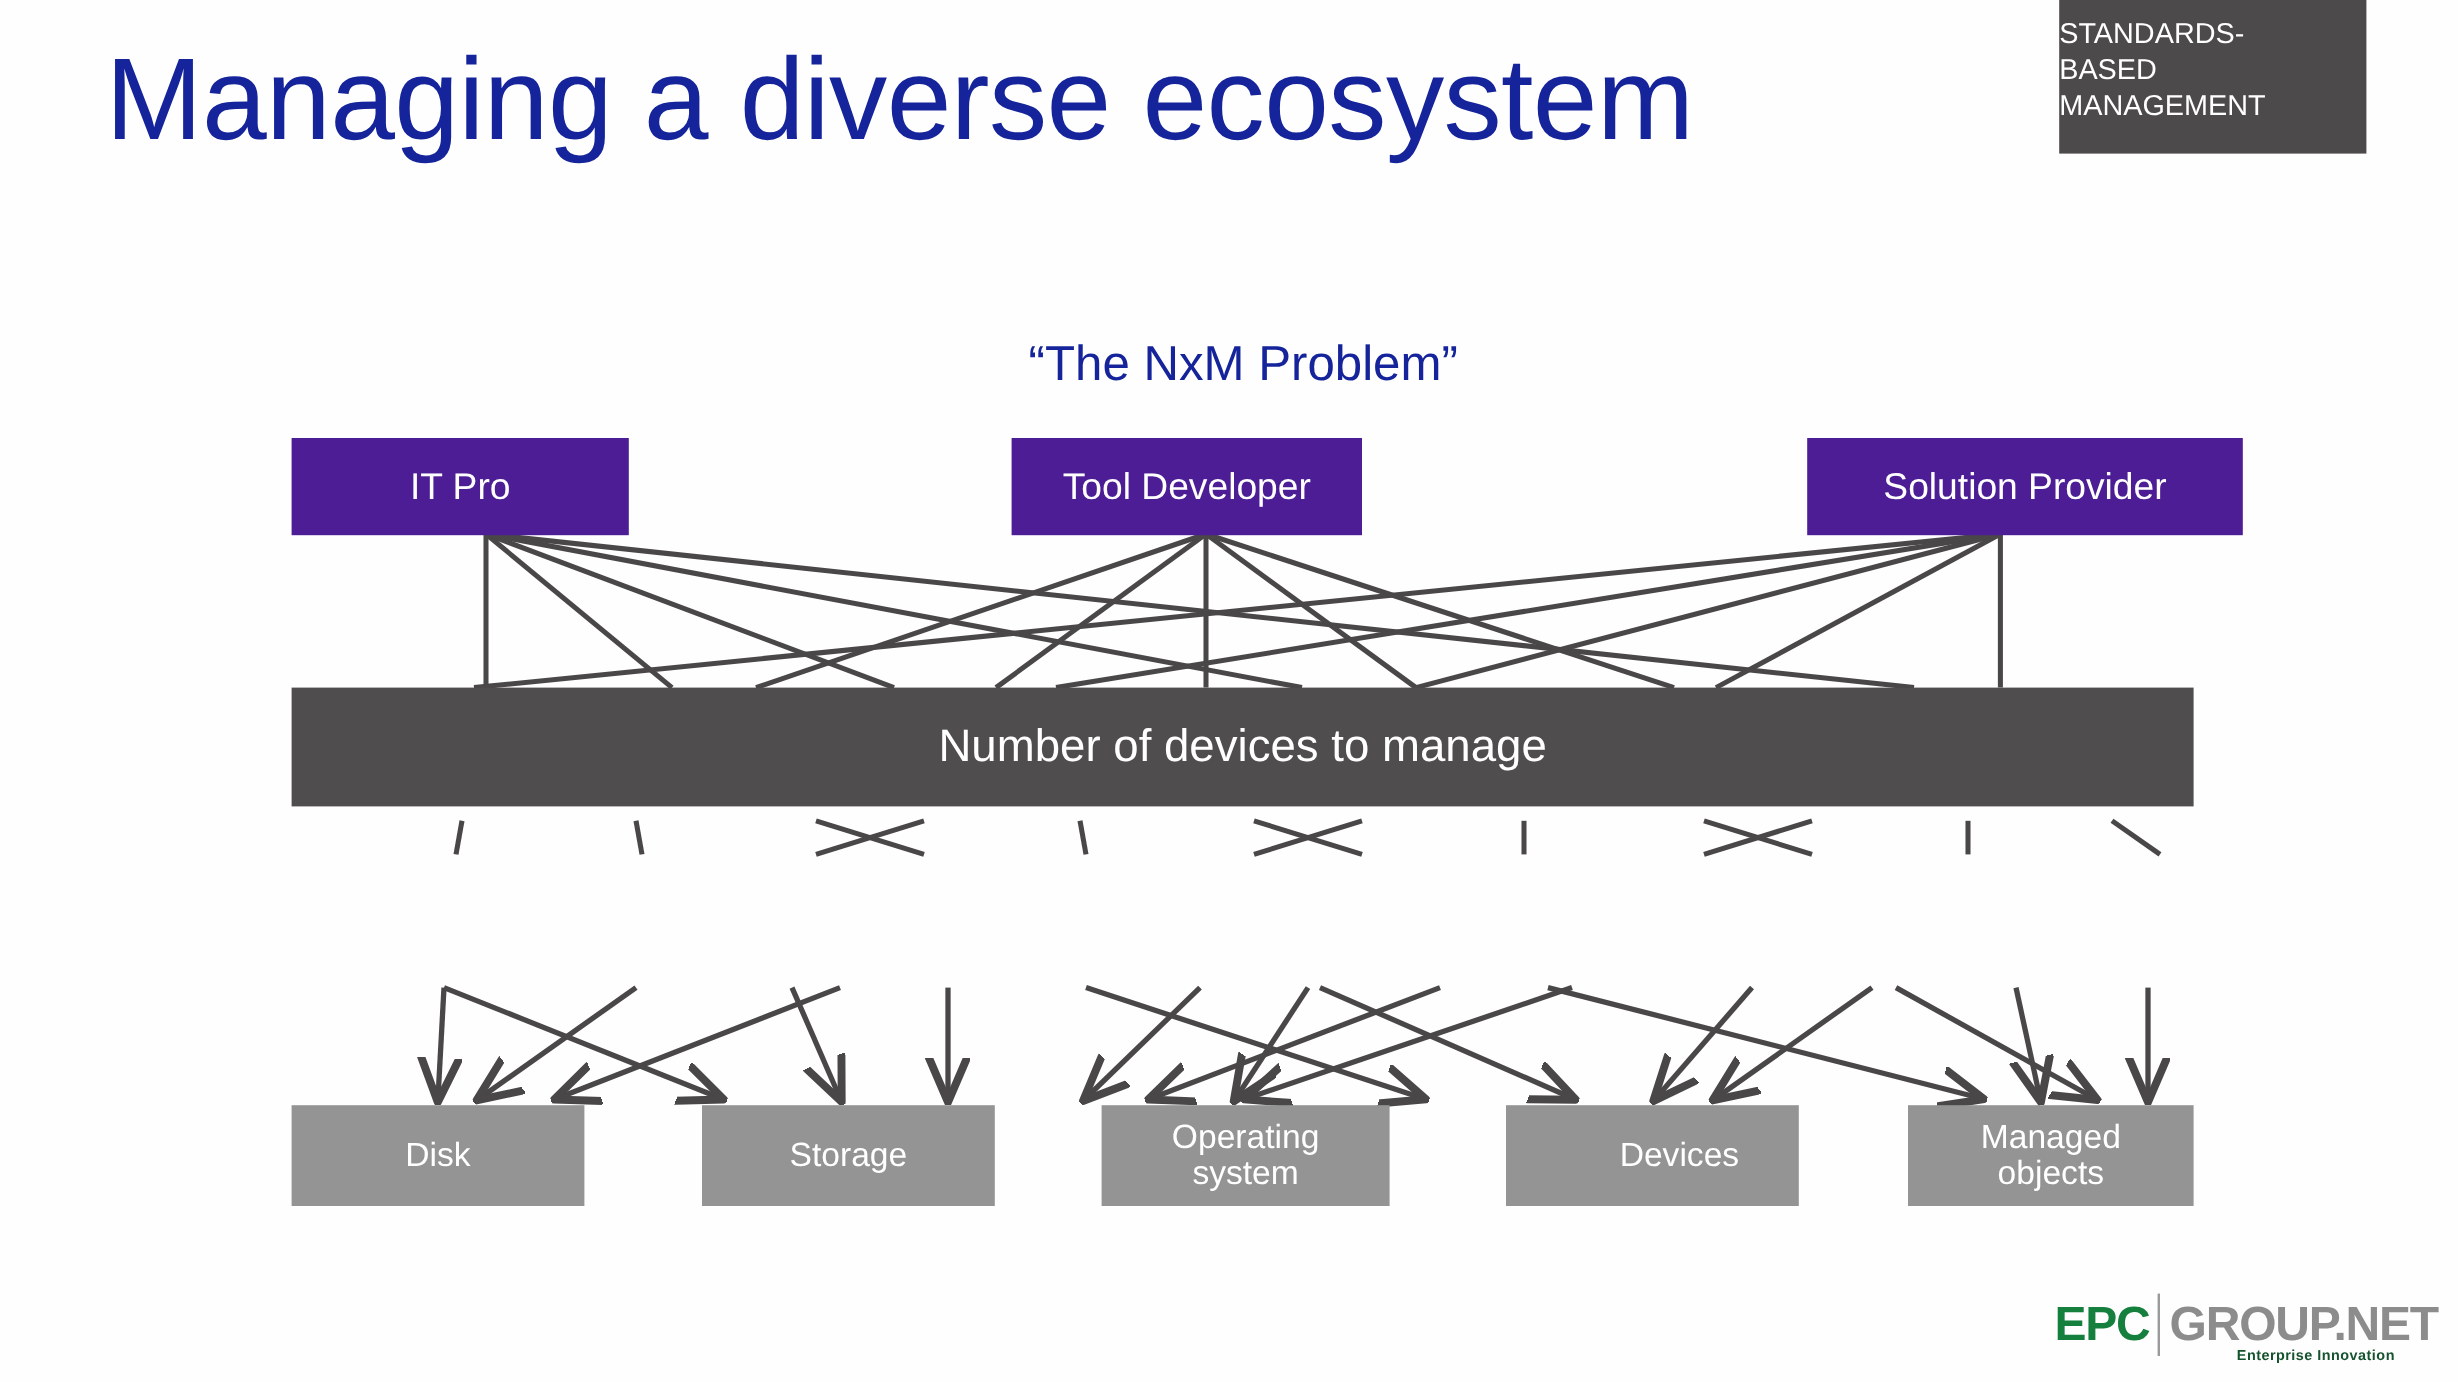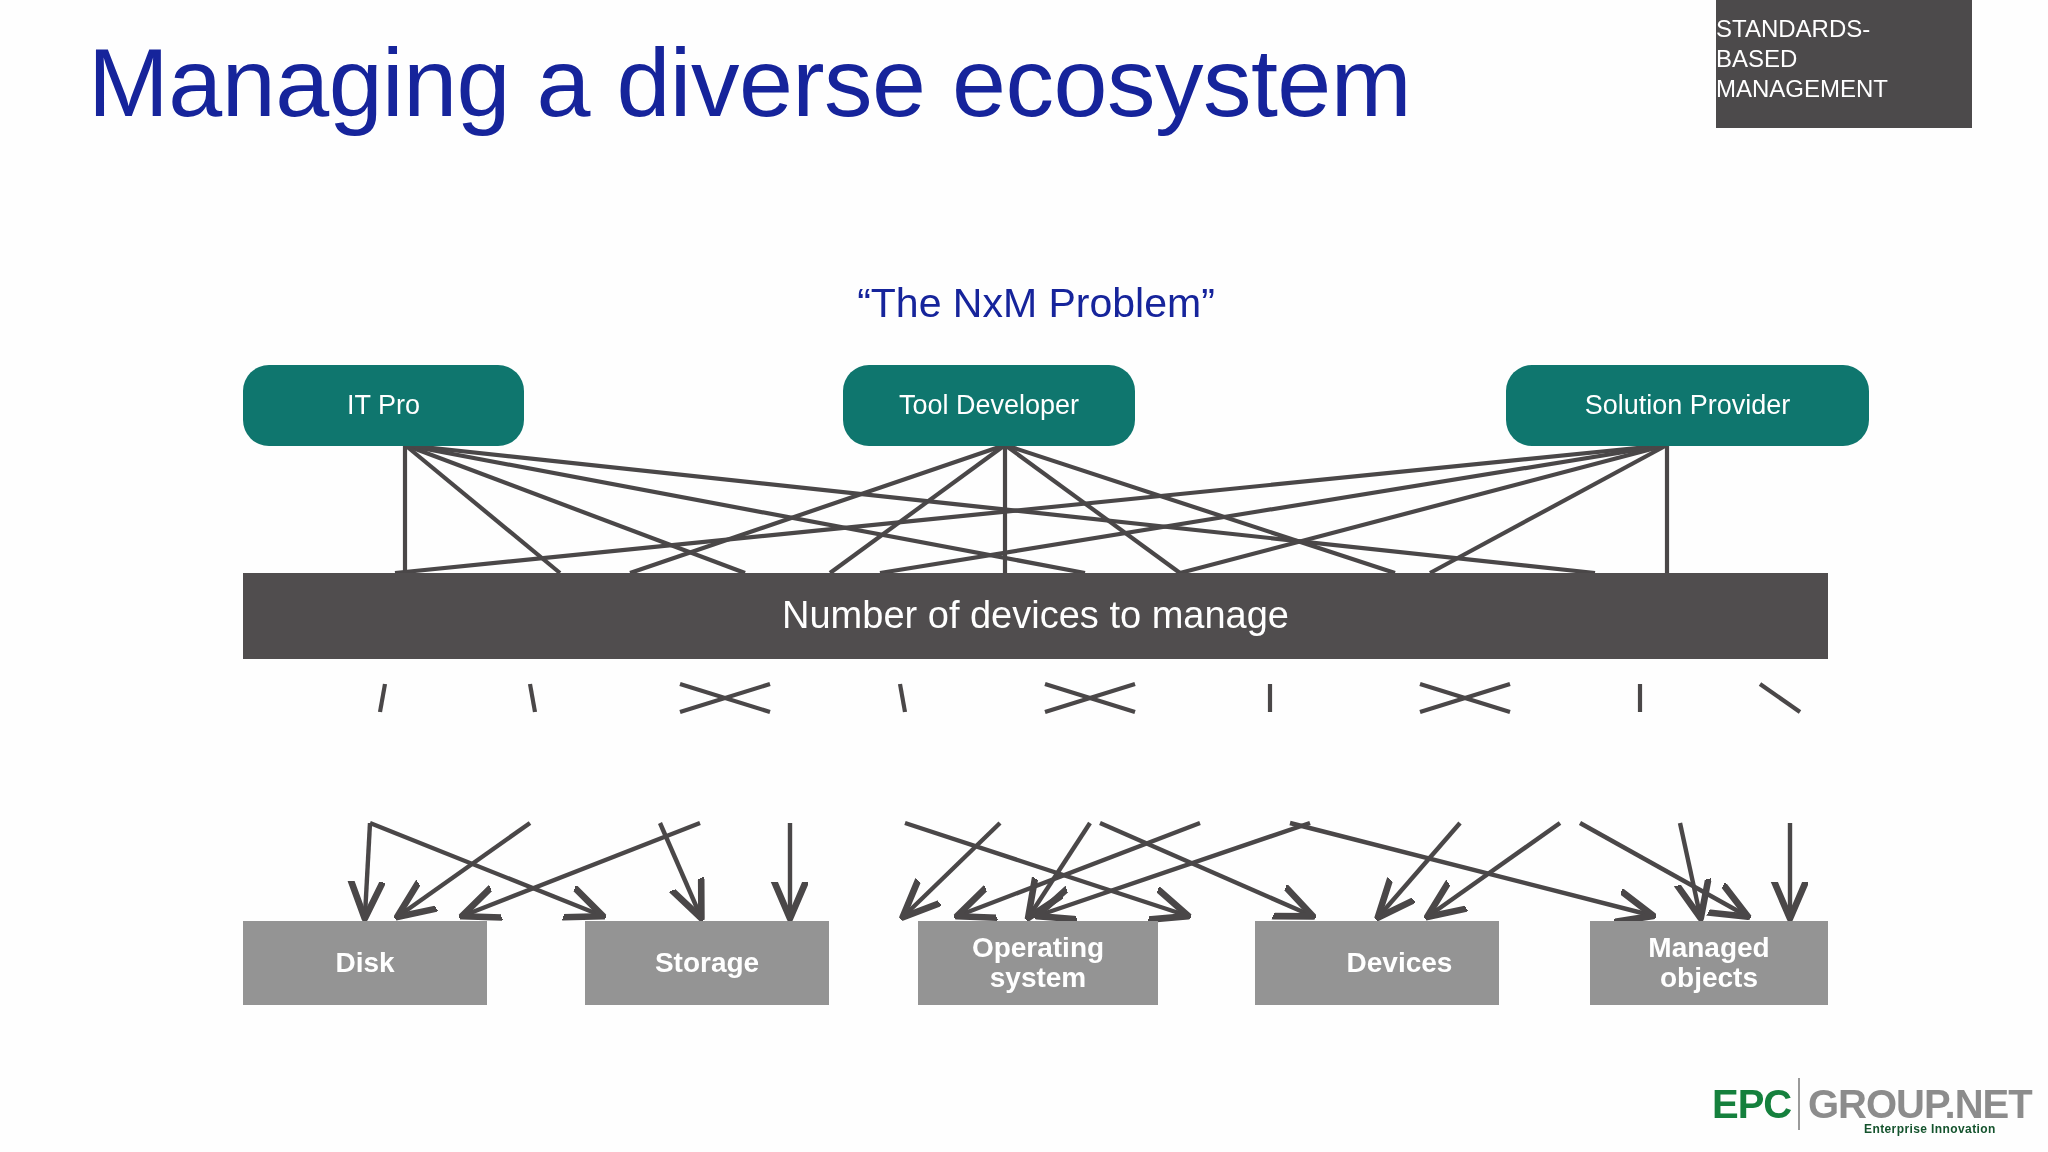--- a/index.html
+++ b/index.html
@@ -87,38 +87,37 @@
     position: absolute;
     box-sizing: border-box;
     display: flex;
     align-items: center;
     justify-content: center;
     text-align: center;
     color: #ffffff;
     line-height: 1.08;
   }
   .actor-box {
-    background: #0f766e;
-    font-size: 27px;
+    background: #4c1d95;
+    font-size: 31px;
     font-weight: 400;
     height: 81px;
-    border-radius: 26px;
   }
   .band-box {
     background: #504D4E;
     font-size: 38px;
     font-weight: 400;
     left: 243px;
     width: 1585px;
-    height: 86px;
+    height: 99px;
   }
   .leaf-box {
     background: #949494;
     font-size: 28px;
-    font-weight: 700;
+    font-weight: 400;
     height: 84px;
     top: 921px;
   }
   .leaf-box span { display: block; }
 
   
   #footer-logo {
     position: absolute;
     left: 1712px;
     top: 1078px;

